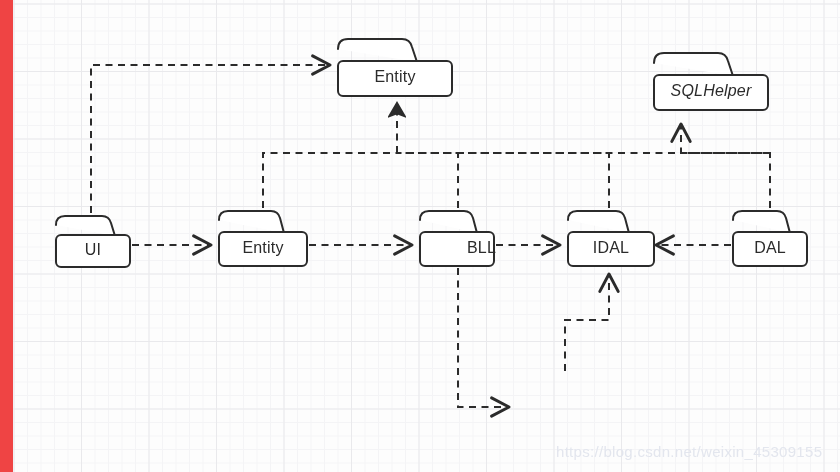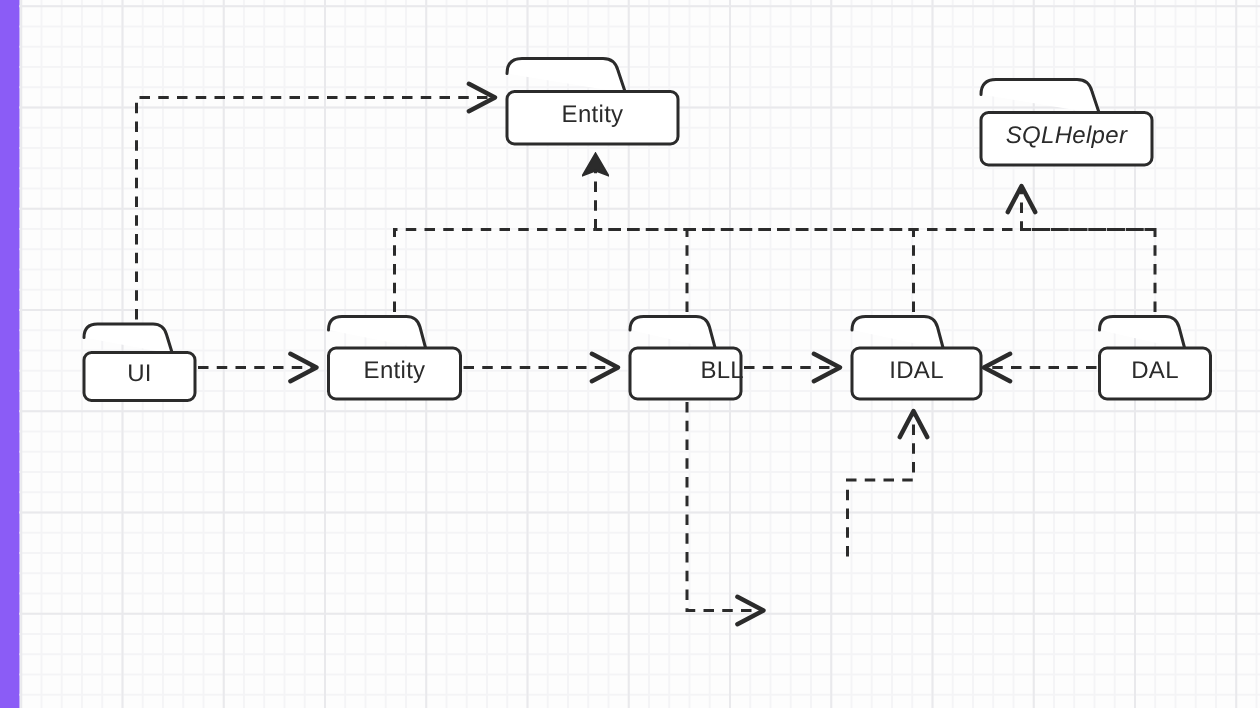--- a/index.html
+++ b/index.html
@@ -5,21 +5,21 @@
   html,body{margin:0;padding:0;}
   body{
     width:840px;height:472px;
     background:#ffffff;
     font-family:"Liberation Sans", sans-serif;
     overflow:hidden;
   }
   #canvas{
     position:relative;
     width:840px;height:472px;
-    background:#8b5cf6;
+    background:#ef4444;
   }
   
   #grid{
     position:absolute;
     left:13px; top:0px;
     width:827px; height:472px;
     background-color:#fdfdfd;
     background-image:
       linear-gradient(to right, #e9e9ec 1px, transparent 1px),
       linear-gradient(to bottom, #e9e9ec 1px, transparent 1px),
@@ -148,14 +148,15 @@
 
   <div class="node" style="left:731px;top:208px;">
     <svg width="78" height="60" viewBox="0 0 78 60">
       <path d="M2,12 Q2,3 11,3 L46,3 Q53,3 55,10 L59,25" fill="#ffffff" stroke="#2b2b2b" stroke-width="2" stroke-linejoin="round" stroke-linecap="round"></path>
       <rect x="2" y="24" width="74" height="34" rx="5" ry="5" fill="#ffffff" stroke="#2b2b2b" stroke-width="2"></rect>
     </svg>
     <div class="lbl" style="top:31px;">DAL</div>
   </div>
 
 
+  <div id="watermark">https://blog.csdn.net/weixin_45309155</div>
 
 </div>
 
 </body></html>

